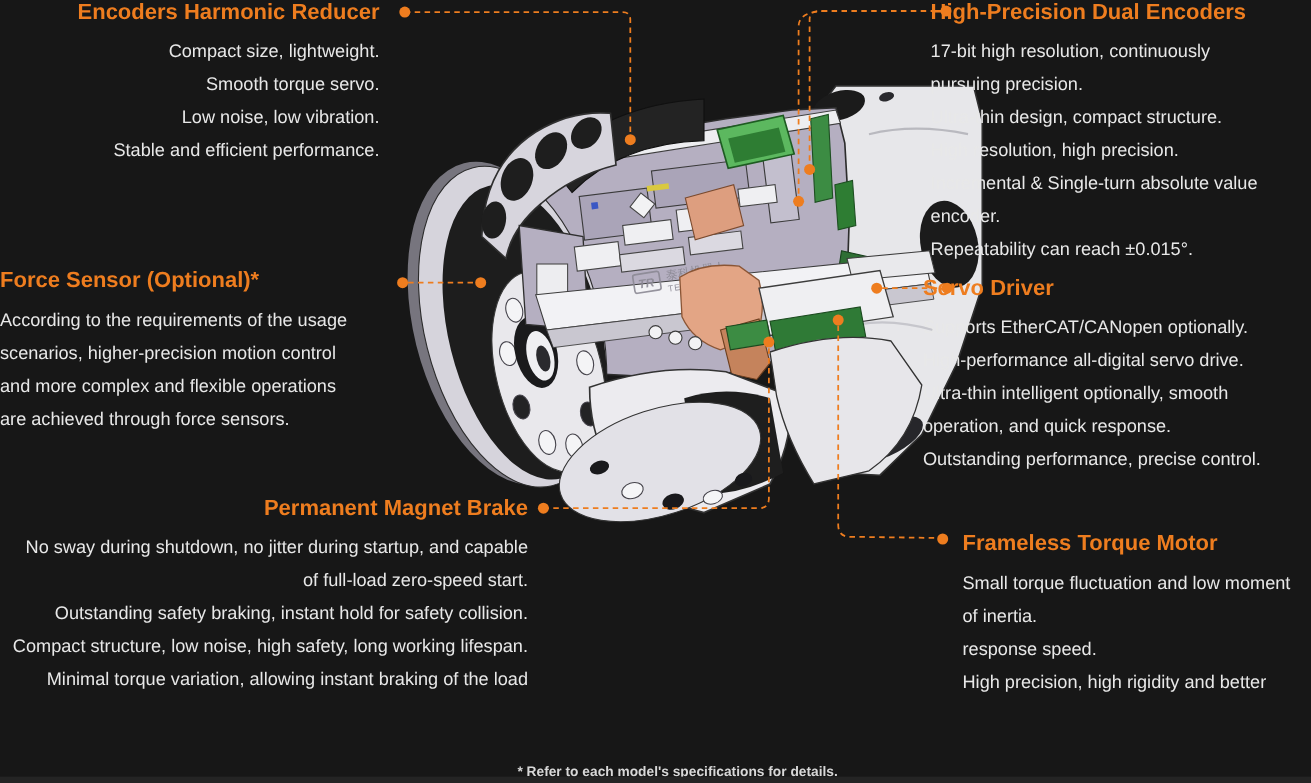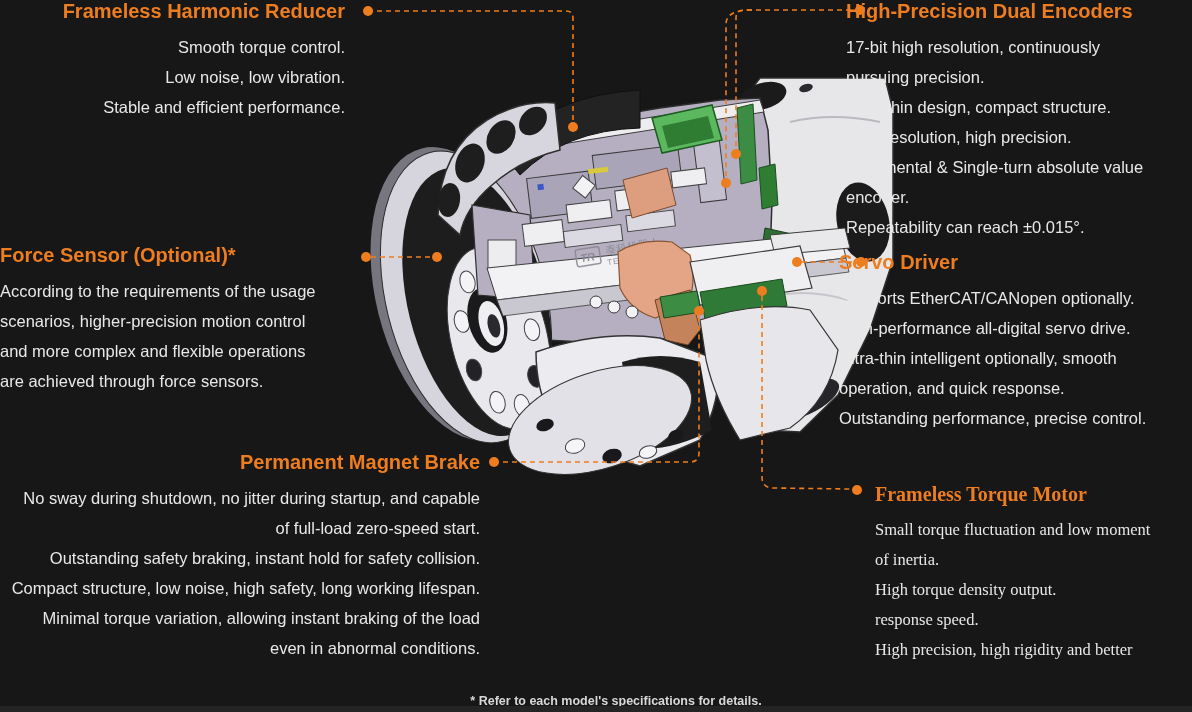--- a/index.html
+++ b/index.html
@@ -6,21 +6,21 @@
   #stage{position:relative;width:1192px;height:712px;background:#171717;overflow:hidden;
          font-family:"Liberation Sans",sans-serif;}
   .label-block{position:absolute;}
   .label-block h2{margin:0 0 9px 0;font-size:20px;line-height:23px;font-weight:700;color:#EE7D1F;}
   .label-block p.line{margin:0;font-size:16.5px;line-height:30px;font-weight:400;color:#E8E8E8;white-space:nowrap;}
   #sec-phr  {left:0;   top:0;   width:345px;text-align:right;}
   #sec-enc  {left:846px;top:0;  width:317px;text-align:left;}
   #sec-force{left:0;   top:244px;width:345px;text-align:left;}
   #sec-servo{left:839px;top:251px;width:317px;text-align:left;}
   #sec-brake{left:0;   top:451px;width:480px;text-align:right;}
-  #sec-motor{left:875px;top:483px;width:317px;text-align:left;font-family:Liberation Serif, serif;}
+  #sec-motor{left:875px;top:483px;width:317px;text-align:left;}
   #footer-note{position:absolute;left:0;right:0;top:694px;text-align:center;
                font-size:12.5px;font-weight:700;color:#D8D8D8;margin-left:40px;}
   #bottom-strip{position:absolute;left:0;right:0;top:706px;height:6px;background:#242424;}
   #scene{position:absolute;left:0;top:0;pointer-events:none;}
 </style>
 </head>
 <body>
 
 <div id="stage">
 
@@ -162,22 +162,23 @@
       <circle cx="797" cy="262" r="5"></circle>
       <circle cx="861" cy="262" r="5"></circle>
       <circle cx="494" cy="462" r="5"></circle>
       <circle cx="699" cy="311" r="5"></circle>
       <circle cx="762" cy="291" r="5"></circle>
       <circle cx="857" cy="490" r="5"></circle>
     </g>
   </svg>
 
   <section id="sec-phr" class="label-block">
-    <h2>Frameless Harmonic Reducer</h2>
-    <p class="line">Smooth torque control.</p>
+    <h2>Encoders Harmonic Reducer</h2>
+    <p class="line">Compact size, lightweight.</p>
+    <p class="line">Smooth torque servo.</p>
     <p class="line">Low noise, low vibration.</p>
     <p class="line">Stable and efficient performance.</p>
   </section>
 
   <section id="sec-enc" class="label-block">
     <h2>High-Precision Dual Encoders</h2>
     <p class="line">17-bit high resolution, continuously</p>
     <p class="line">pursuing precision.</p>
     <p class="line">Ultra-thin design, compact structure.</p>
     <p class="line">High resolution, high precision.</p>
@@ -203,27 +204,25 @@
     <p class="line">Outstanding performance, precise control.</p>
   </section>
 
   <section id="sec-brake" class="label-block">
     <h2>Permanent Magnet Brake</h2>
     <p class="line">No sway during shutdown, no jitter during startup, and capable</p>
     <p class="line">of full-load zero-speed start.</p>
     <p class="line">Outstanding safety braking, instant hold for safety collision.</p>
     <p class="line">Compact structure, low noise, high safety, long working lifespan.</p>
     <p class="line">Minimal torque variation, allowing instant braking of the load</p>
-    <p class="line">even in abnormal conditions.</p>
   </section>
 
   <section id="sec-motor" class="label-block">
     <h2>Frameless Torque Motor</h2>
     <p class="line">Small torque fluctuation and low moment</p>
     <p class="line">of inertia.</p>
-    <p class="line">High torque density output.</p>
     <p class="line">response speed.</p>
     <p class="line">High precision, high rigidity and better</p>
   </section>
 
   <div id="footer-note">* Refer to each model's specifications for details.</div>
   <div id="bottom-strip"></div>
 </div>
 
 </body></html>

